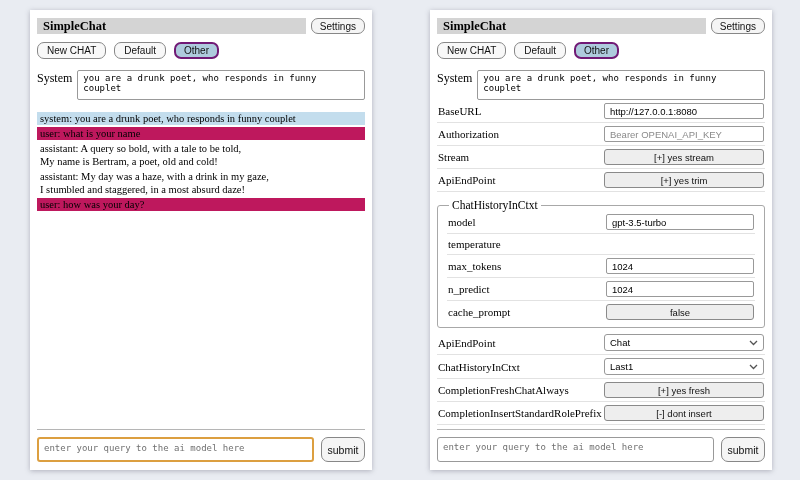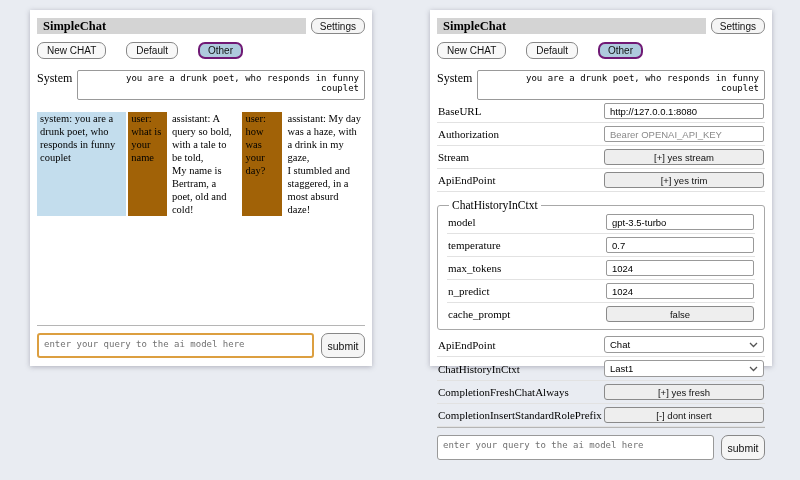--- a/index.html
+++ b/index.html
@@ -4,21 +4,21 @@
 <style>
   * { box-sizing: border-box; margin: 0; padding: 0; }
   html, body { width: 800px; height: 480px; overflow: hidden; }
   body {
     background: #e9ecf2;
     font-family: "Liberation Serif", serif;
     color: #000;
     position: relative;
   }
   .panel {
-    position: absolute; top: 10px; width: 342px; height: 356px;
+    position: absolute; top: 10px; width: 342px; height: 460px;
     background: #fff;
     box-shadow: 0 1px 5px rgba(70,70,90,.35);
     padding: 8px 7px;
     display: flex; flex-direction: column;
   }
   .panel-left  { left: 30px; }
   .panel-right { left: 430px; }
 
   
   .titlebar { display: flex; align-items: stretch; gap: 5px; }
@@ -26,37 +26,37 @@
     flex: 1; background: #d4d4d4; font-weight: bold;
     font-size: 12.5px; line-height: 16px; padding: 0 6px;
   }
   .btn {
     font-family: "Liberation Sans", sans-serif;
     background: #f5f5f5; border: 1px solid #878787; border-radius: 7px;
     font-size: 10px; color: #111; cursor: pointer;
   }
   .settings-btn { padding: 1px 8px; }
 
-  .sessions { display: flex; gap: 20px; margin-top: 8px; }
+  .sessions { display: flex; gap: 8px; margin-top: 8px; }
   .session-btn { padding: 2px 9px; background: #f8f8f8; }
   .session-btn.active { background: #aecbdd; border: 2px solid #701a75; padding: 1px 8px; }
 
   .system-row { display: flex; gap: 5px; margin-top: 11px; }
   .system-label { font-size: 12px; padding-top: 1px; text-align: right; }
   textarea { resize: none; }
   .system-input {
     flex: 1; height: 30px; border: 1px solid #999; border-radius: 2px;
-    font-family: "DejaVu Sans Mono", monospace; font-size: 9px; padding: 2px 5px; color: #000; text-align: right;
+    font-family: "DejaVu Sans Mono", monospace; font-size: 9px; padding: 2px 5px; color: #000;
   }
 
   
-  .chat-log { margin-top: 12px; display: flex; flex-direction: row; gap: 2px; }
+  .chat-log { margin-top: 12px; display: flex; flex-direction: column; gap: 2px; }
   .msg { font-size: 10.5px; line-height: 13px; white-space: pre-line; padding: 0 3px; }
   .msg-system    { background: #c3dded; }
-  .msg-user      { background: #a16207; }
+  .msg-user      { background: #be185d; }
   .msg-assistant { background: #ffffff; }
 
   .flex-spacer { flex: 1; }
 
   .divider { border: none; border-top: 1px solid #b5b5b5; margin: 0 0 7px; width: 100%; }
 
   .query-row { display: flex; gap: 7px; align-items: stretch; }
   .query-input {
     flex: 1; height: 25px; border: 1px solid #999; border-radius: 3px;
     font-family: "DejaVu Sans Mono", monospace; font-size: 9px; padding: 4px 5px; color: #444;
@@ -108,23 +108,23 @@
   <div class="system-row">
     <span class="system-label">System</span>
     <textarea class="system-input" style="">you are a drunk poet, who responds in funny couplet</textarea>
   </div>
 
   <div class="chat-log">
     <div class="msg msg-system">system: you are a drunk poet, who responds in funny couplet</div>
     <div class="msg msg-user">user: what is your name</div>
     <div class="msg msg-assistant">assistant: A query so bold, with a tale to be told,
 My name is Bertram, a poet, old and cold!</div>
-    <div class="msg msg-user">user: how was your day?</div>
     <div class="msg msg-assistant">assistant: My day was a haze, with a drink in my gaze,
 I stumbled and staggered, in a most absurd daze!</div>
+    <div class="msg msg-user">user: how was your day?</div>
   </div>
 
   <div class="flex-spacer"></div>
   <hr class="divider">
 
   <div class="query-row">
     <textarea class="query-input focused" placeholder="enter your query to the ai model here" style=""></textarea>
     <button class="btn submit-btn">submit</button>
   </div>
 </section>
@@ -181,23 +181,20 @@
 
       <div class="srow">
         <span class="slabel">model</span>
         <span class="sctrl">
             <input class="text-input" value="gpt-3.5-turbo" style="">
           </span>
       </div>
 
       <div class="srow">
         <span class="slabel">temperature</span>
-        <span class="sctrl">
-            <input class="text-input" value="0.7" style="">
-          </span>
       </div>
 
       <div class="srow">
         <span class="slabel">max_tokens</span>
         <span class="sctrl">
             <input class="text-input" value="1024" style="">
           </span>
       </div>
 
       <div class="srow">

